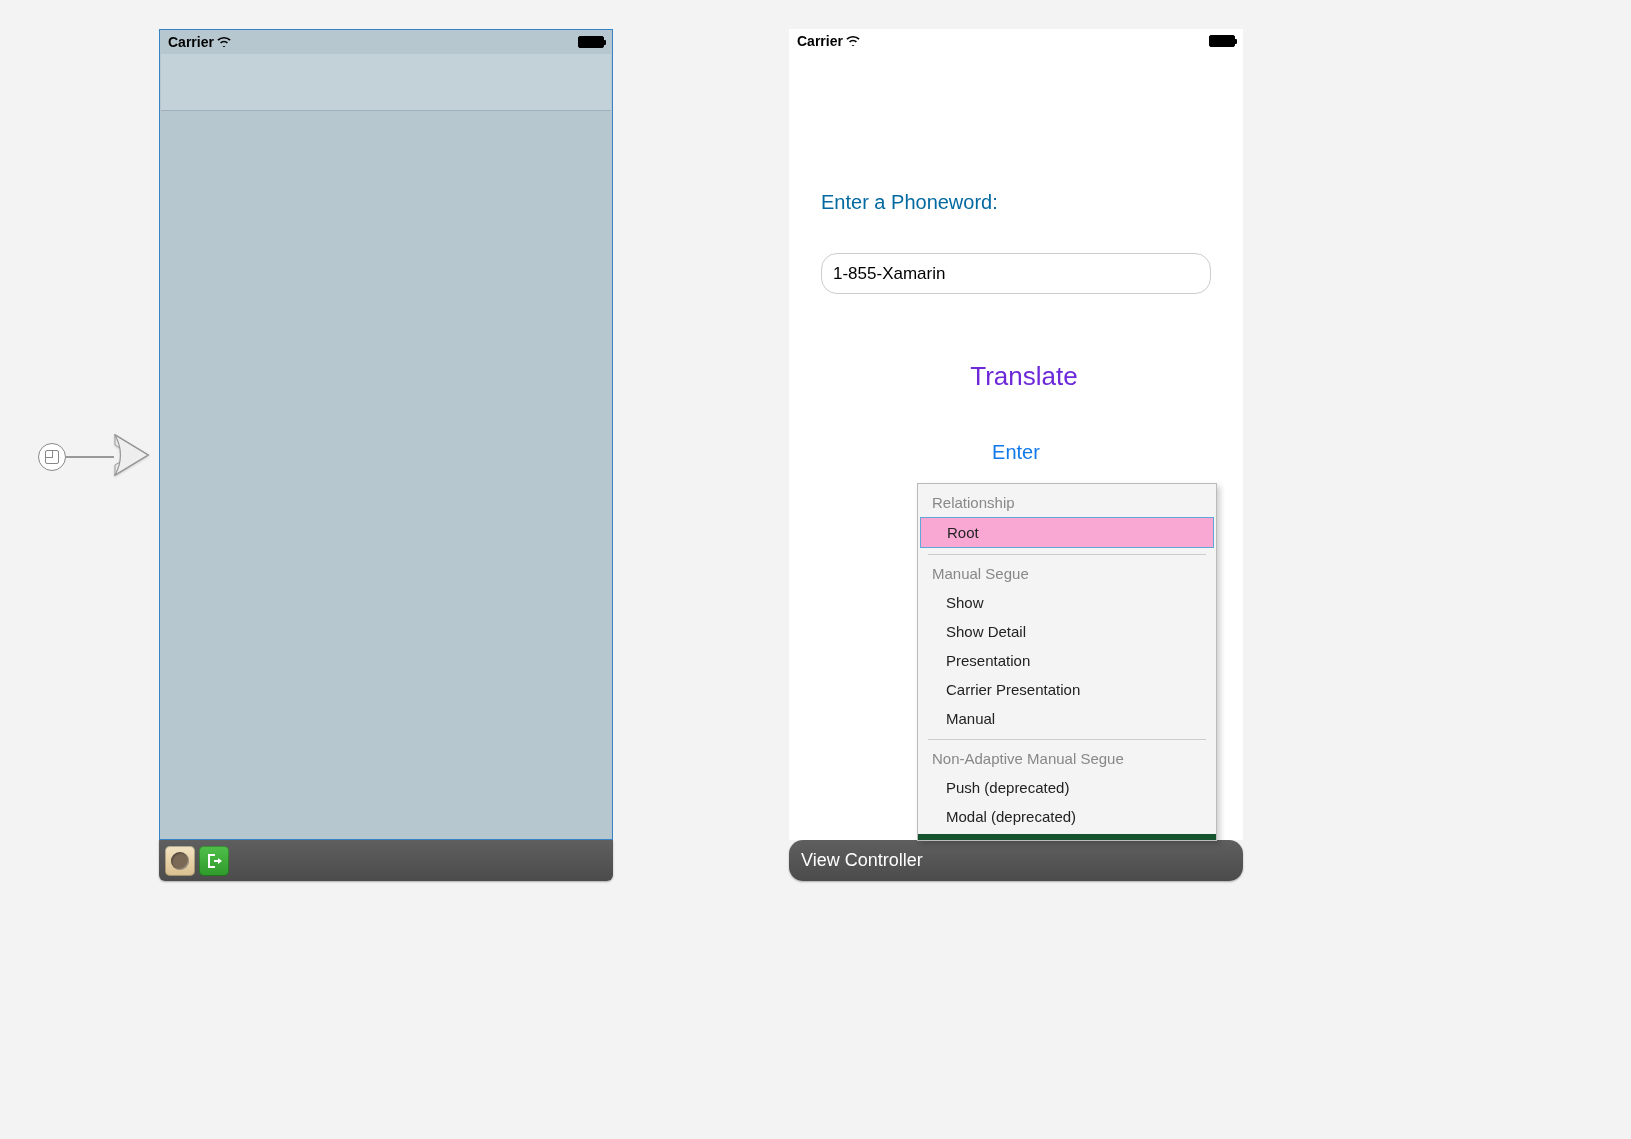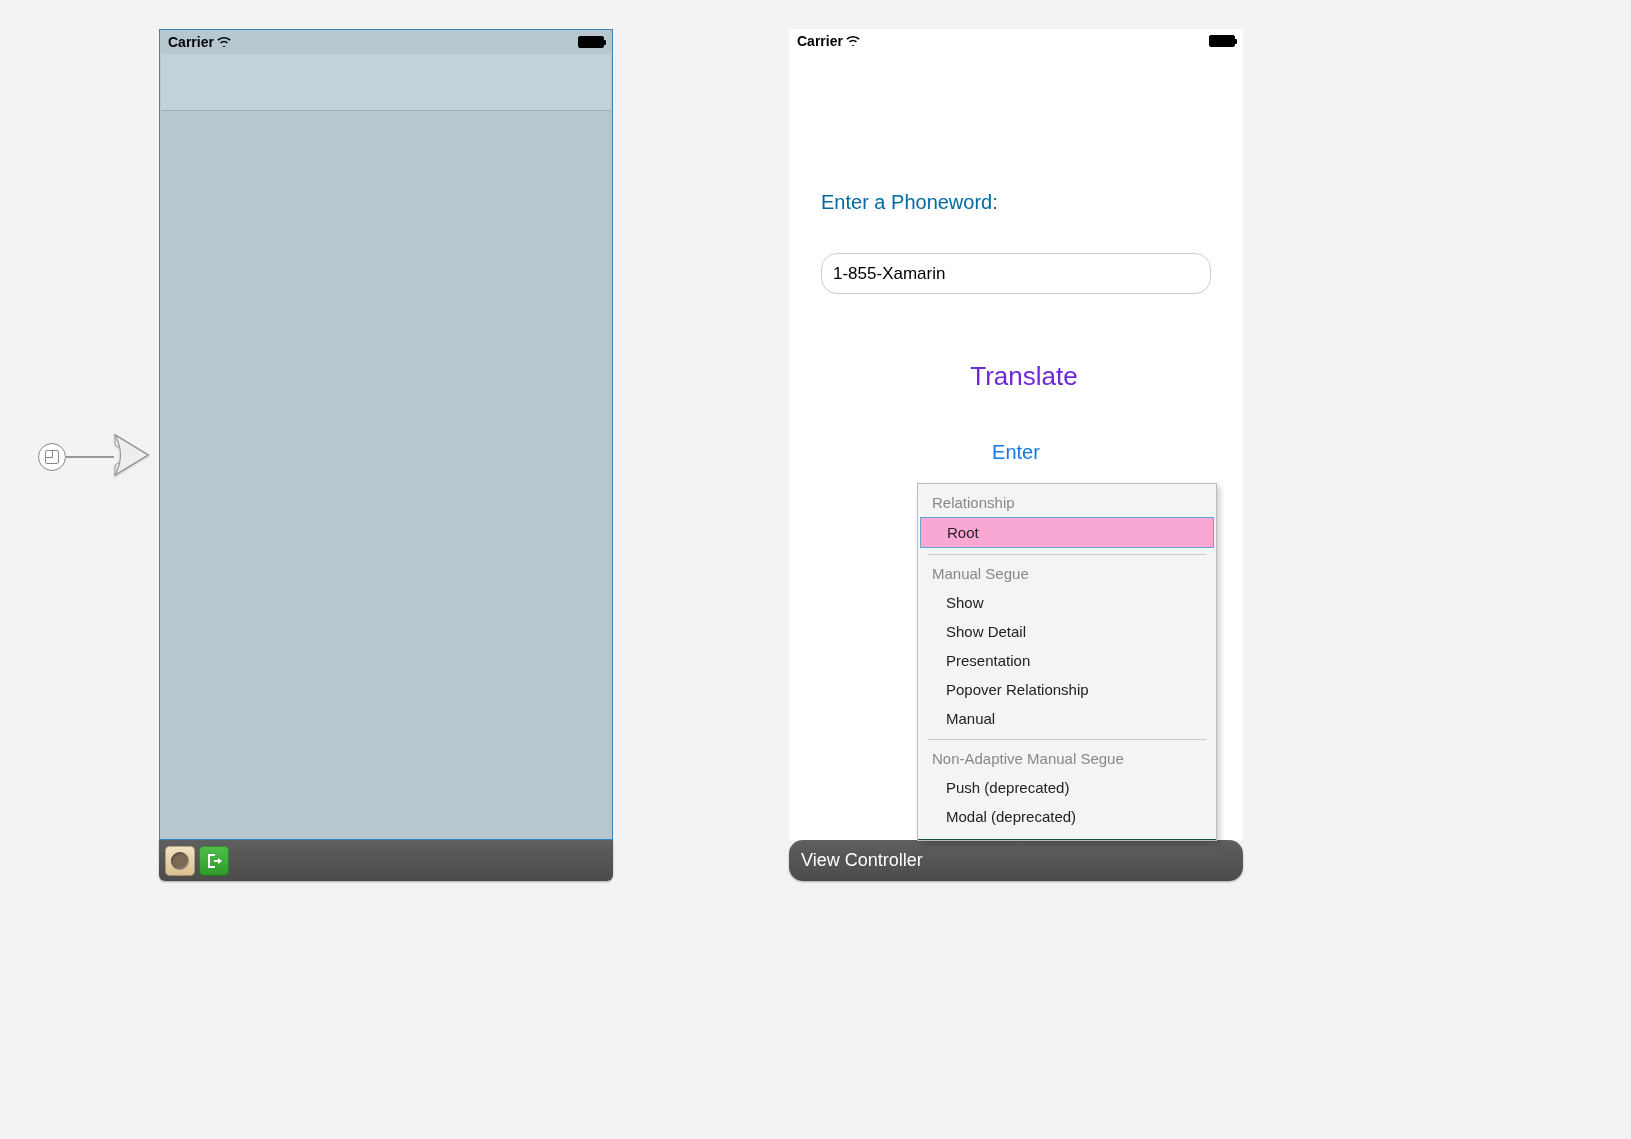--- a/index.html
+++ b/index.html
@@ -216,21 +216,21 @@
       left: 128px;
       width: 300px;
       background: #f4f4f4;
       border: 1px solid #bbb;
       box-shadow: 3px 3px 6px rgba(0,0,0,0.2);
       font-size: 15px;
     }
     .popup-content {
       max-height: 356px;
       overflow: hidden;
-      border-bottom: 1px solid #14532d;
+      border-bottom: 6px solid #14532d;
     }
     .popup-header {
       color: #888;
       padding: 10px 14px 6px 14px;
       font-size: 15px;
     }
     .popup-item {
       padding: 6px 14px 6px 28px;
       color: #222;
       cursor: pointer;
@@ -316,21 +316,21 @@
 
     <div class="segue-popup">
       <div class="popup-content">
         <div class="popup-header">Relationship</div>
         <div class="popup-item selected">Root</div>
         <div class="popup-separator"></div>
         <div class="popup-header">Manual Segue</div>
         <div class="popup-item">Show</div>
         <div class="popup-item">Show Detail</div>
         <div class="popup-item">Presentation</div>
-        <div class="popup-item">Popover Relationship</div>
+        <div class="popup-item">Carrier Presentation</div>
         <div class="popup-item">Manual</div>
         <div class="popup-separator"></div>
         <div class="popup-header">Non-Adaptive Manual Segue</div>
         <div class="popup-item">Push (deprecated)</div>
         <div class="popup-item">Modal (deprecated)</div>
         <div class="popup-item">Custom (deprecated)</div>
       </div>
     </div>
   </div>
   <div class="scene-bar">

